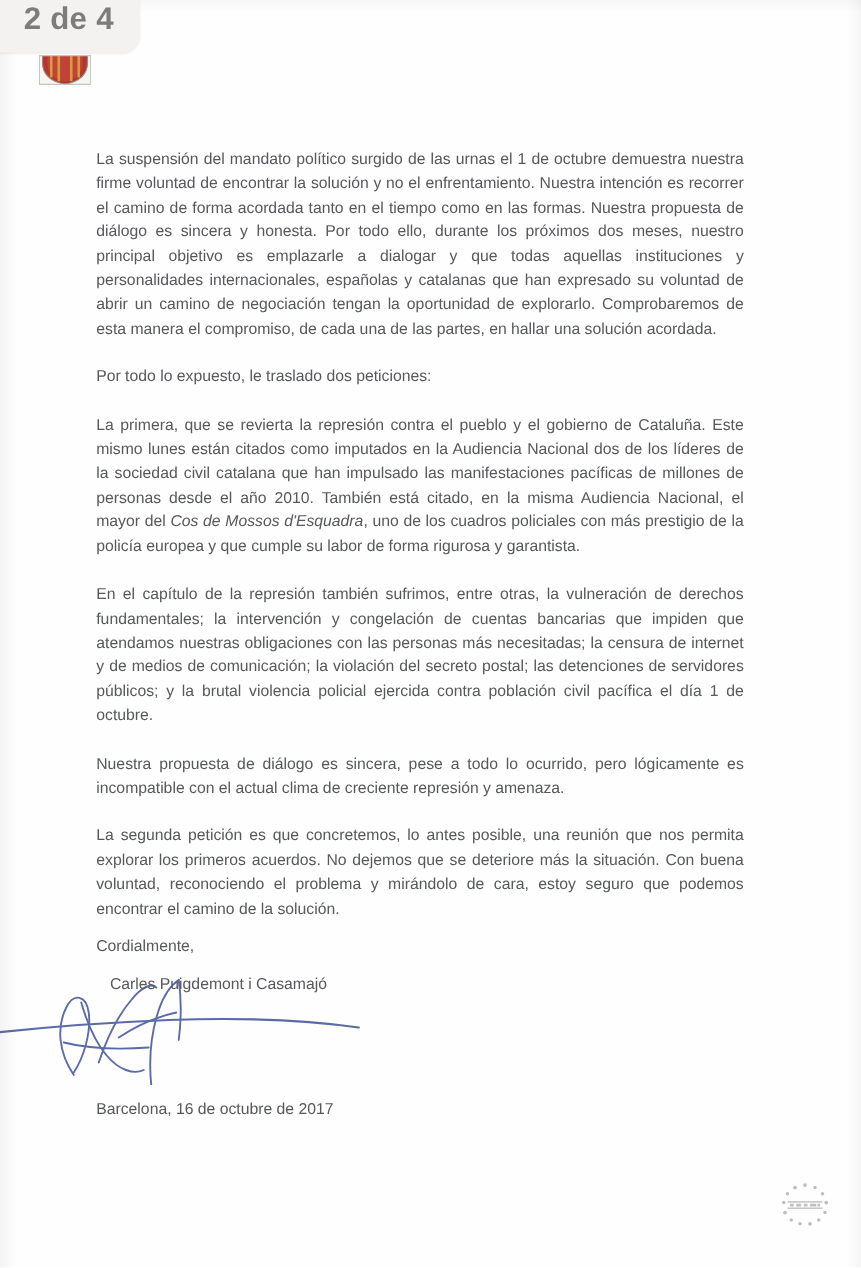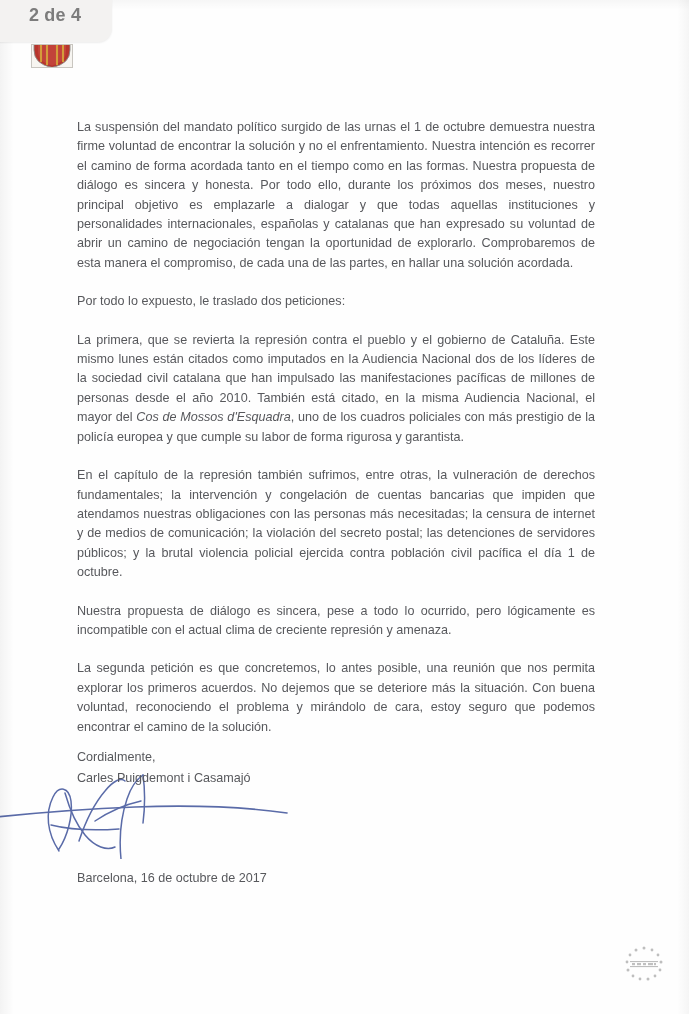--- a/index.html
+++ b/index.html
@@ -50,21 +50,21 @@
     box-shadow: 0 1px 2px rgba(0,0,0,0.07);
     display: flex;
     align-items: center;
     justify-content: center;
     padding: 0 16px 0 28px;
     box-sizing: border-box;
     z-index: 40;
   }
   #page-badge .badge-text {
     font-family: "Liberation Sans", sans-serif;
-    font-size: 18px;
+    font-size: 25px;
     font-weight: 700;
     color: #7c7c7c;
     letter-spacing: 0.2px;
     white-space: nowrap;
   }
 
   
   #letterhead-emblem {
     position: absolute;
     left: 31px;
@@ -116,21 +116,21 @@
   #signature-mark {
     position: absolute;
     left: -82px;
     top: -6px;
     width: 330px;
     height: 96px;
     pointer-events: none;
   }
   #signer-name,
   #signer-title {
-    margin: 0;
+    margin: 11px;
     position: relative;
     z-index: 2;
   }
   #place-date-line {
     margin: 26px 0 0 0;
   }
 
   
   #registry-seal {
     position: absolute;

